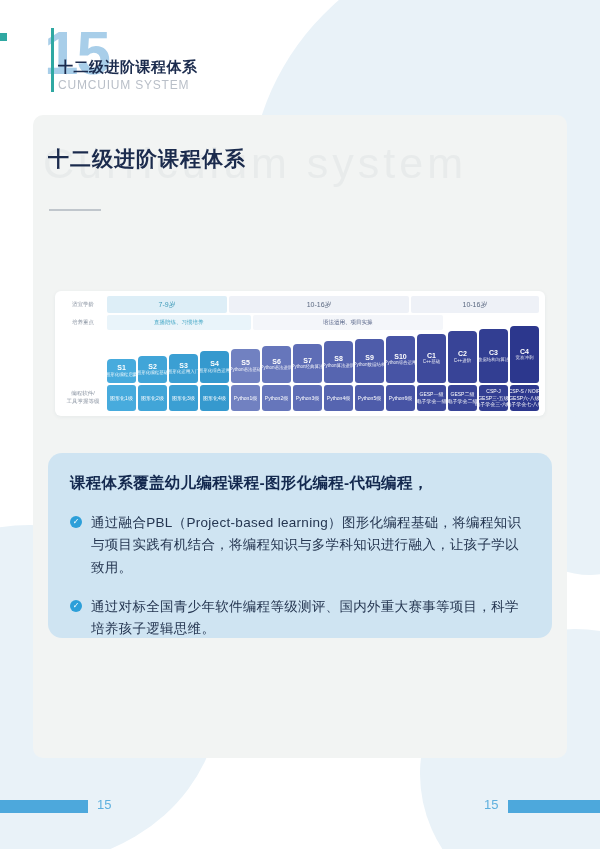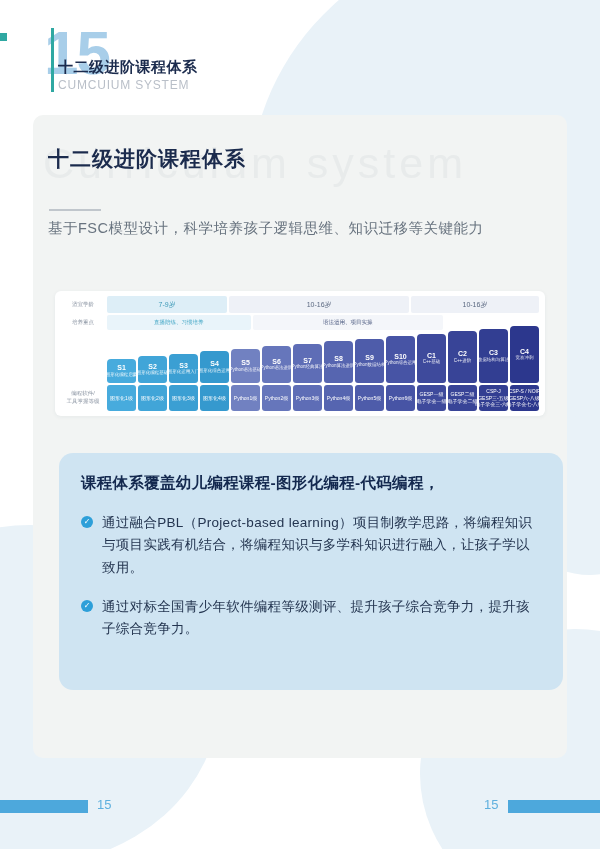--- a/index.html
+++ b/index.html
@@ -50,21 +50,21 @@
   .bars{height:51px;align-items:flex-end;overflow:visible}
   .bar{flex:1;min-width:0;border-radius:4px 4px 3px 3px;display:flex;flex-direction:column;align-items:center;
     justify-content:center;gap:1px;color:#fff}
   .bar .code{font-size:7px;font-weight:bold;line-height:1.1}
   .bar .cap{font-size:4.5px;line-height:1.1;white-space:nowrap;opacity:.9}
   .cert{flex:1;min-width:0;height:26px;border-radius:3px;display:flex;flex-direction:column;align-items:center;
     justify-content:center;color:#fff}
   .cert .line{font-size:5px;line-height:1.35;white-space:nowrap}
 
   
-  .info-box{position:absolute;left:26px;top:338px;width:504px;height:237px;background:var(--box-bg);
+  .info-box{position:absolute;left:15px;top:338px;width:504px;height:185px;background:var(--box-bg);
     border-radius:14px;padding:18px 22px;z-index:1}
   .info-head{font-size:15.5px;font-weight:bold;color:#14294f;line-height:1.6;letter-spacing:.3px}
   .bullet{display:flex;gap:9px;margin-top:16px}
   .check{flex:0 0 12px;width:12px;height:12px;margin-top:4px;border-radius:50%;background:var(--check);
     color:#fff;font-size:8px;display:flex;align-items:center;justify-content:center;line-height:1}
   .bullet-text{font-size:13.5px;color:#243550;line-height:1.68;letter-spacing:.3px}
 
   
   .f-bar{position:absolute;height:13px;background:var(--footer-bar)}
   .f-bar.left{left:0;top:800px;width:88px}
@@ -88,21 +88,20 @@
     <div class="hdr-num">15</div>
     <div class="hdr-bar"></div>
     <div class="hdr-title">十二级进阶课程体系</div>
     <div class="hdr-sub">CUMCUIUM SYSTEM</div>
   </div>
 
   <div class="card">
     <div class="wm">Curriculum system</div>
     <div class="card-title">十二级进阶课程体系</div>
     <div class="divider"></div>
-    <div class="card-sub">基于FSC模型设计，科学培养孩子逻辑思维、知识迁移等关键能力</div>
 
     <div class="chart-panel">
       <div class="crow">
         <div class="rlabel">适宜学龄</div>
         <div class="cells" id="age-bands">
             <div class="band cyan" style="flex-grow: 4;">7-9岁</div>
             <div class="band gray" style="flex-grow: 6;">10-16岁</div>
             <div class="band gray" style="flex-grow: 4;">10-16岁</div>
           </div>
       </div>
@@ -228,25 +227,25 @@
               <div class="line">电子学会七-八级</div>
             </div>
           </div>
       </div>
     </div>
 
     <div class="info-box">
       <div class="info-head">课程体系覆盖幼儿编程课程-图形化编程-代码编程，</div>
       <div class="bullet">
         <div class="check">✓</div>
-        <div class="bullet-text">通过融合PBL（Project-based  learning）项目制教学思路，将编程知识与项目实践有机结合，将编程知识与多学科知识进行融入，让孩子学以致用。</div>
+        <div class="bullet-text">通过融合PBL（Project-based  learning）图形化编程基础，将编程知识与项目实践有机结合，将编程知识与多学科知识进行融入，让孩子学以致用。</div>
       </div>
       <div class="bullet">
         <div class="check">✓</div>
-        <div class="bullet-text">通过对标全国青少年软件编程等级测评、提升孩子综合竞争力，提升孩子综合竞争力。</div>
+        <div class="bullet-text">通过对标全国青少年软件编程等级测评、国内外重大赛事等项目，科学培养孩子逻辑思维。</div>
       </div>
     </div>
   </div>
 
   <div class="f-bar left"></div>
   <div class="f-num left">15</div>
   <div class="f-num right">15</div>
   <div class="f-bar right"></div>
 
 </div>

